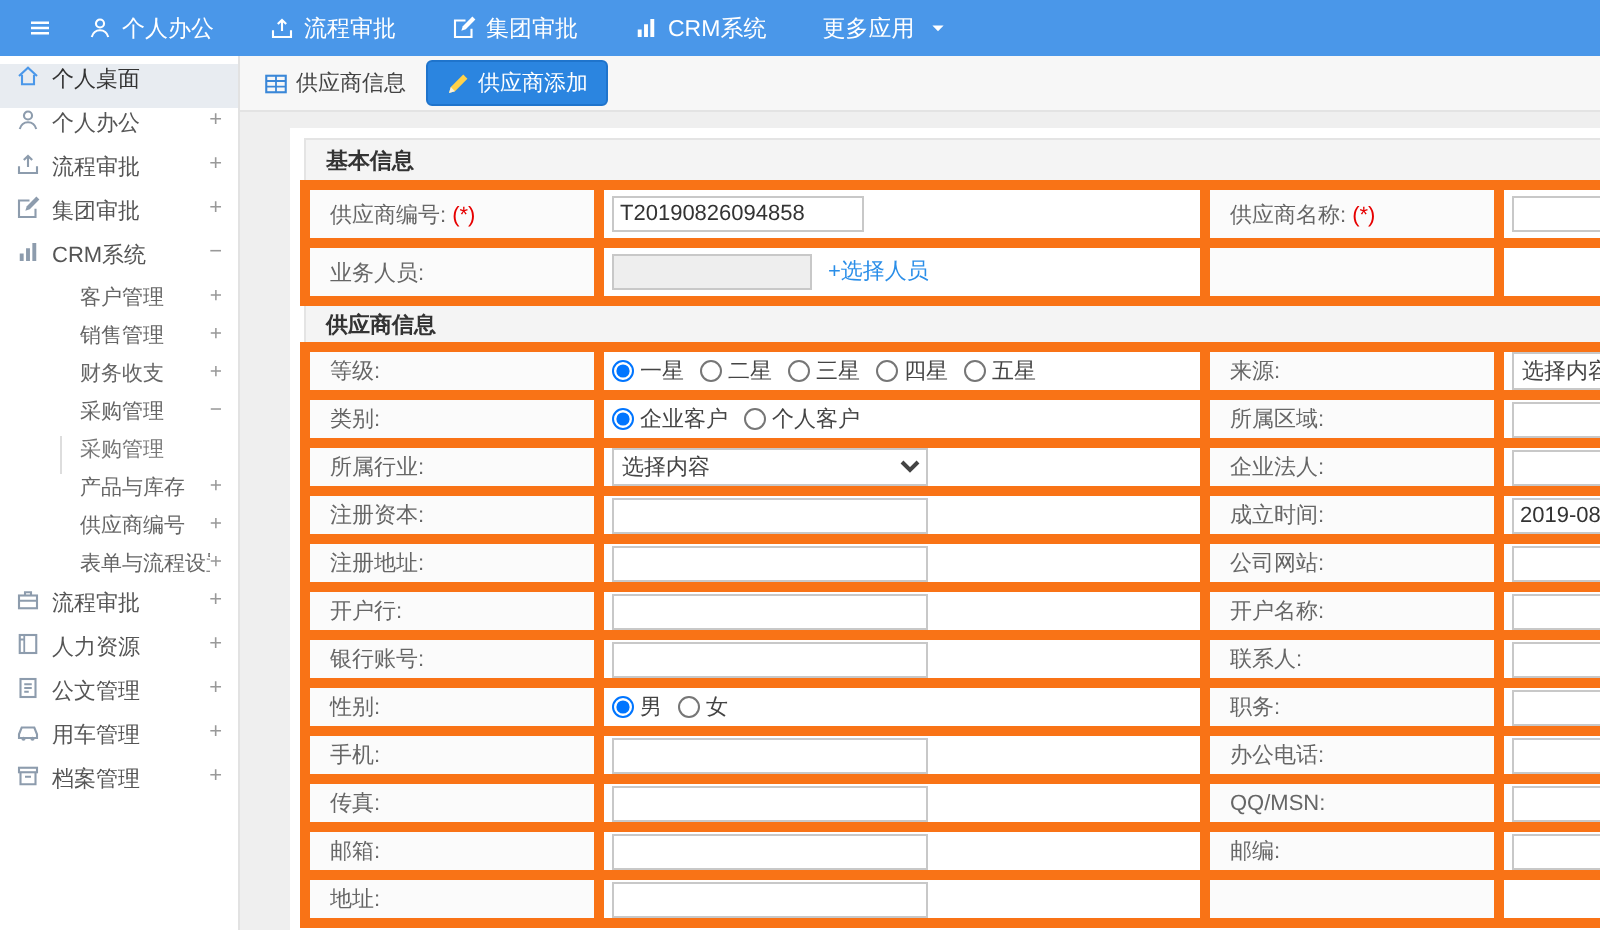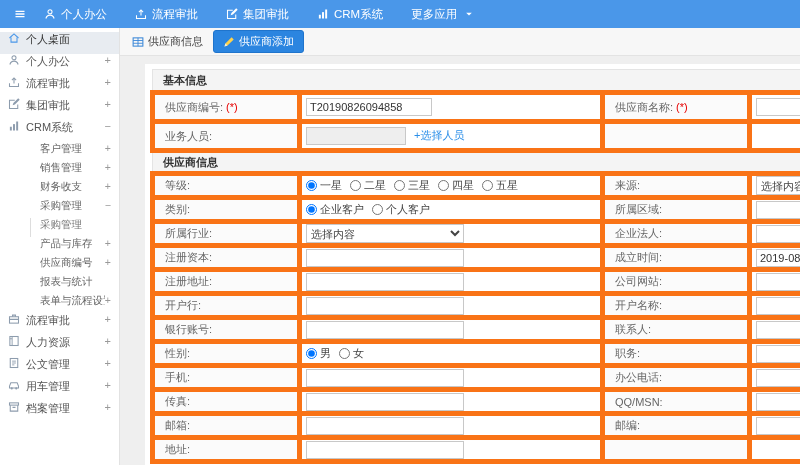--- a/index.html
+++ b/index.html
@@ -203,23 +203,20 @@
       </div>
       <div class="side-item lv1">
         <span class="lbl">产品与库存</span>
         <span class="expander">+</span>
       </div>
       <div class="side-item lv1">
         <span class="lbl">供应商编号</span>
         <span class="expander">+</span>
       </div>
       <div class="side-item lv1">
-        <span class="lbl">报表与统计</span>
-      </div>
-      <div class="side-item lv1">
         <span class="lbl">表单与流程设置</span>
         <span class="expander">+</span>
       </div>
       <div class="side-item">
         <span class="ico">
           <svg viewBox="0 0 16 16">
             <rect x="2" y="5" width="12" height="8.5" fill="none" stroke="currentColor" stroke-width="1.4"></rect>
             <path d="M6 5V2.8h4V5M2 8.5h12" fill="none" stroke="currentColor" stroke-width="1.4"></path>
           </svg>
         </span>

